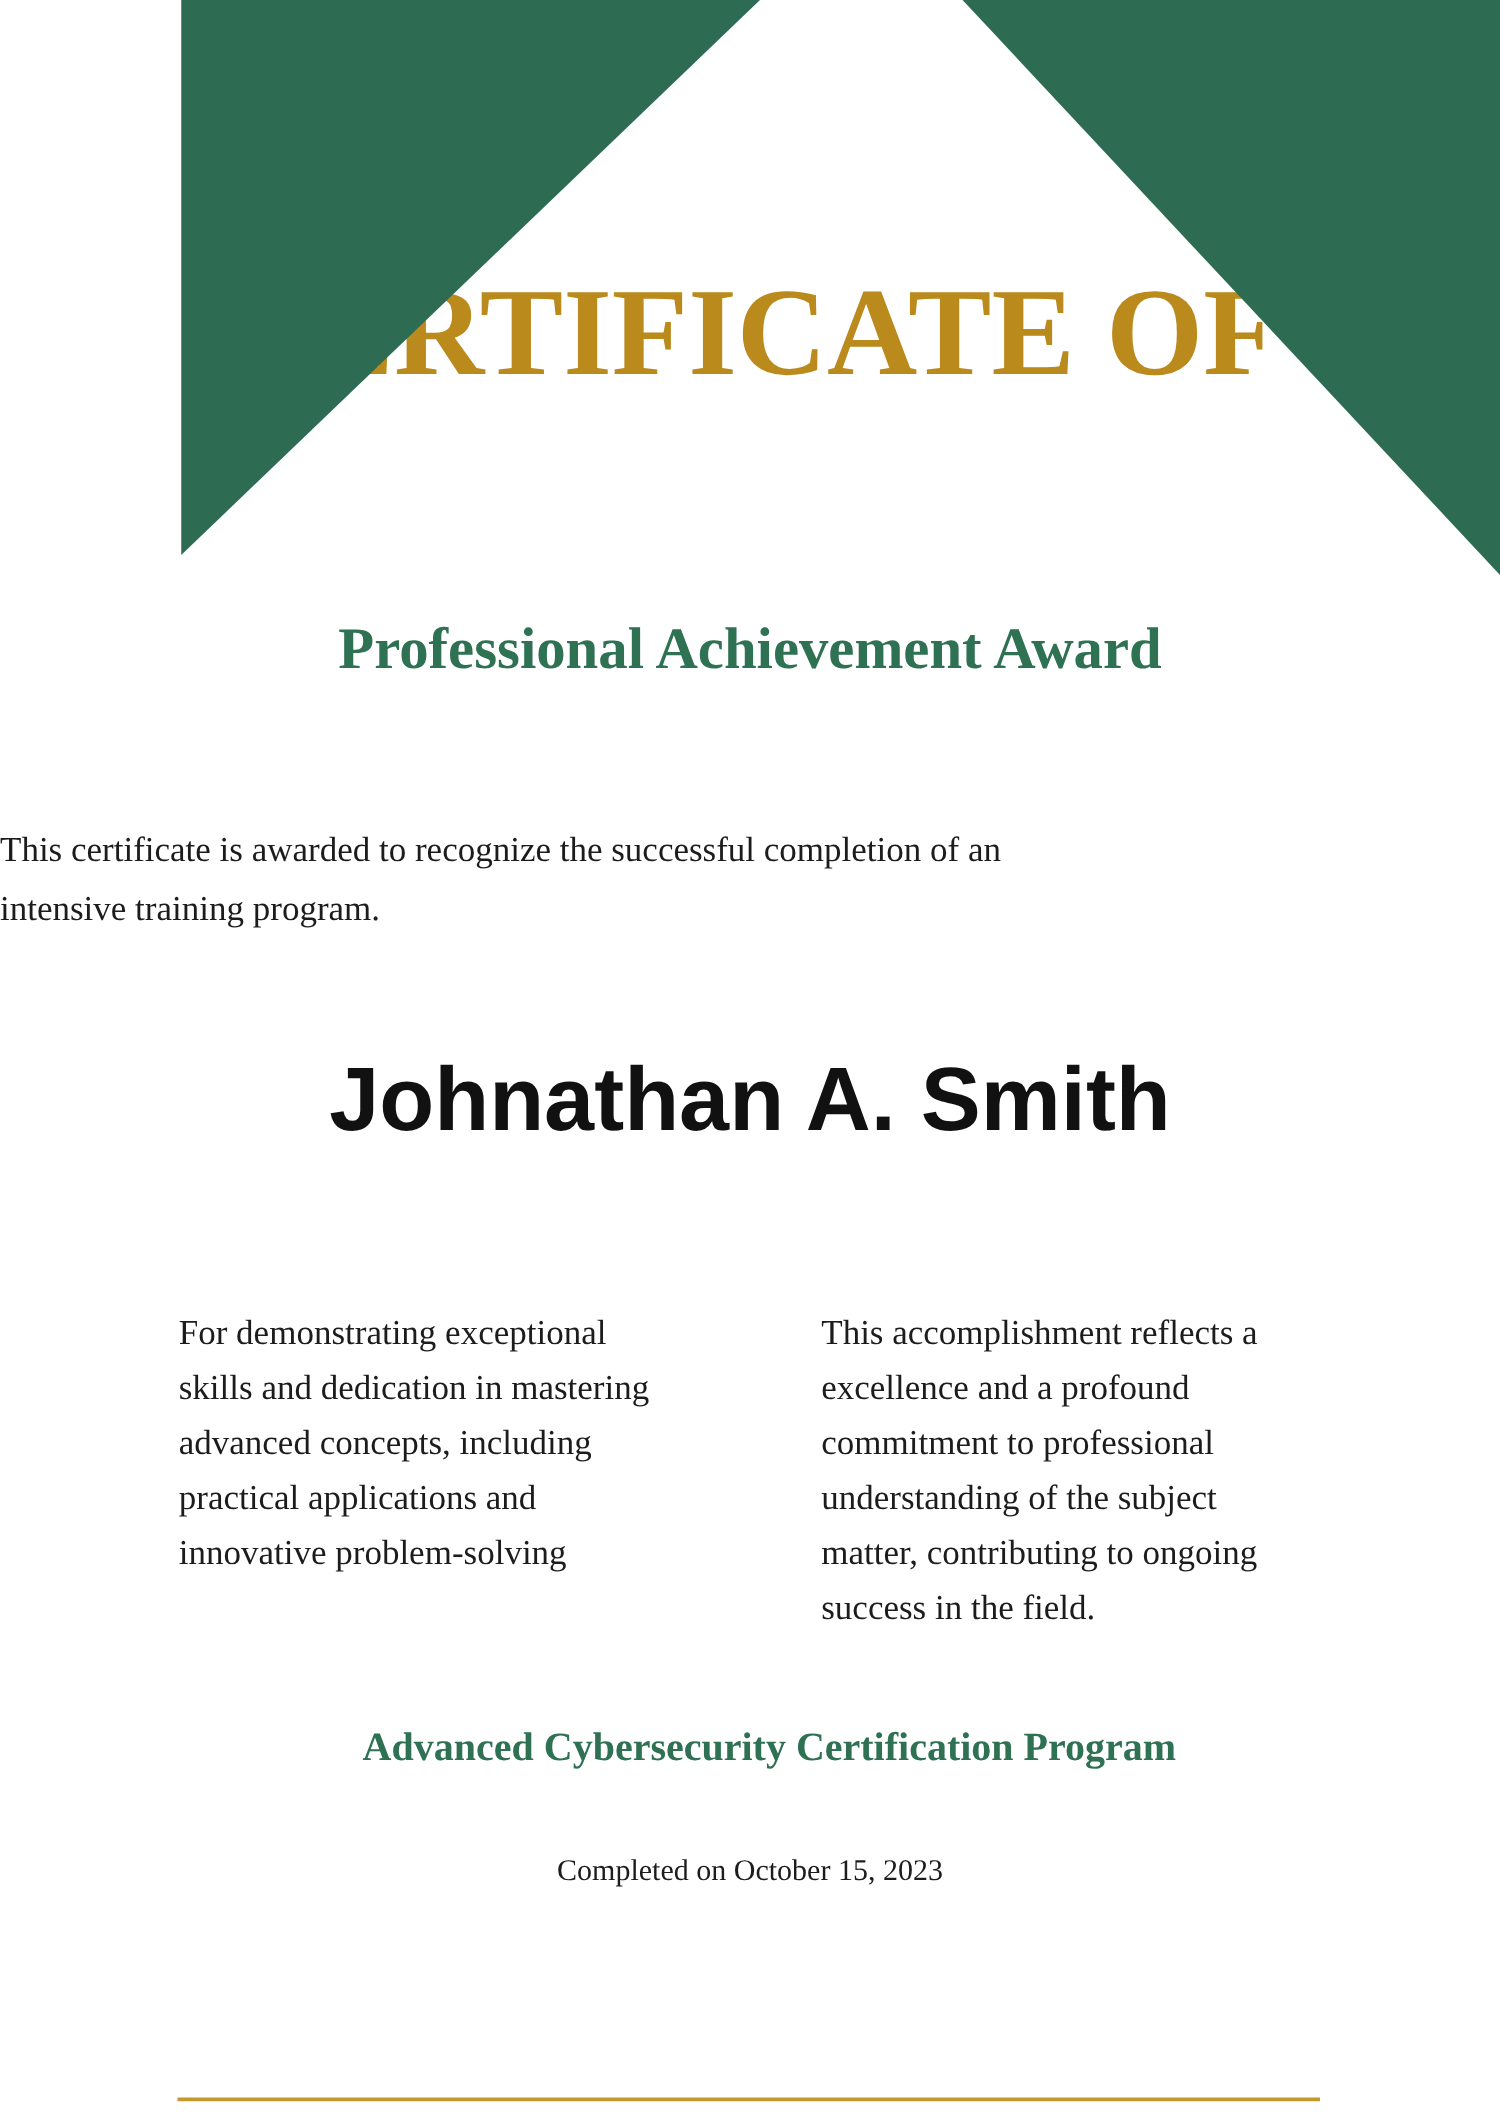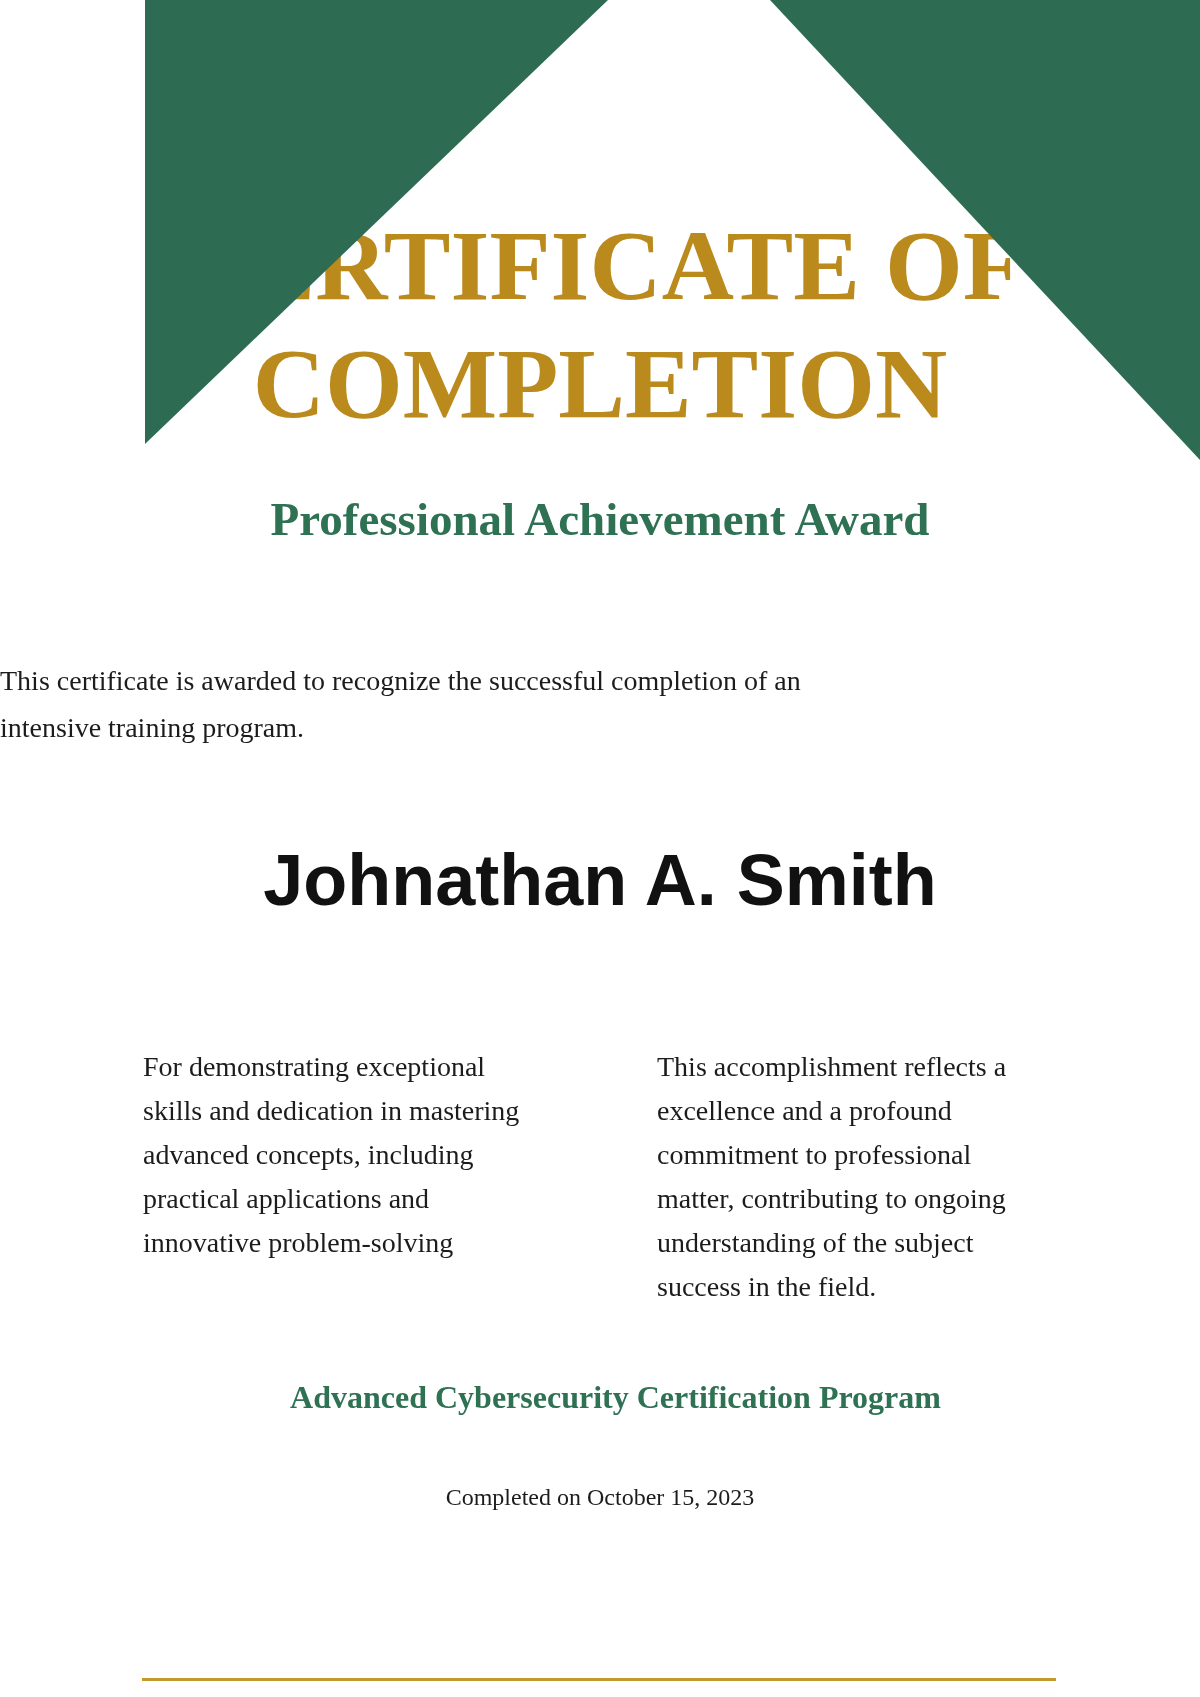--- a/index.html
+++ b/index.html
@@ -99,21 +99,20 @@
     background:var(--rule-gold);
   }
 </style>
 </head>
 <body>
 
 <div class="page">
 
   <div class="title">
     <div>CERTIFICATE OF</div>
-    <div>COMPLETION</div>
   </div>
 
   <svg class="triangles" viewBox="0 0 1200 520" preserveAspectRatio="none" aria-hidden="true">
     <polygon points="145,0 608,0 145,444" fill="currentColor"></polygon>
     <polygon points="770,0 1200,0 1200,460" fill="currentColor"></polygon>
   </svg>
 
   <div class="subtitle">Professional Achievement Award</div>
 
   <div class="intro">
@@ -128,22 +127,22 @@
     <div>skills and dedication in mastering</div>
     <div>advanced concepts, including</div>
     <div>practical applications and</div>
     <div>innovative problem-solving</div>
   </div>
 
   <div class="column column-right">
     <div>This accomplishment reflects a</div>
     <div>excellence and a profound</div>
     <div>commitment to professional</div>
+    <div>understanding of the subject</div>
     <div>matter, contributing to ongoing</div>
-    <div>understanding of the subject</div>
     <div>success in the field.</div>
   </div>
 
   <div class="program">Advanced Cybersecurity Certification Program</div>
 
   <div class="date">Completed on October 15, 2023</div>
 
   <div class="rule"></div>
 
 </div>

